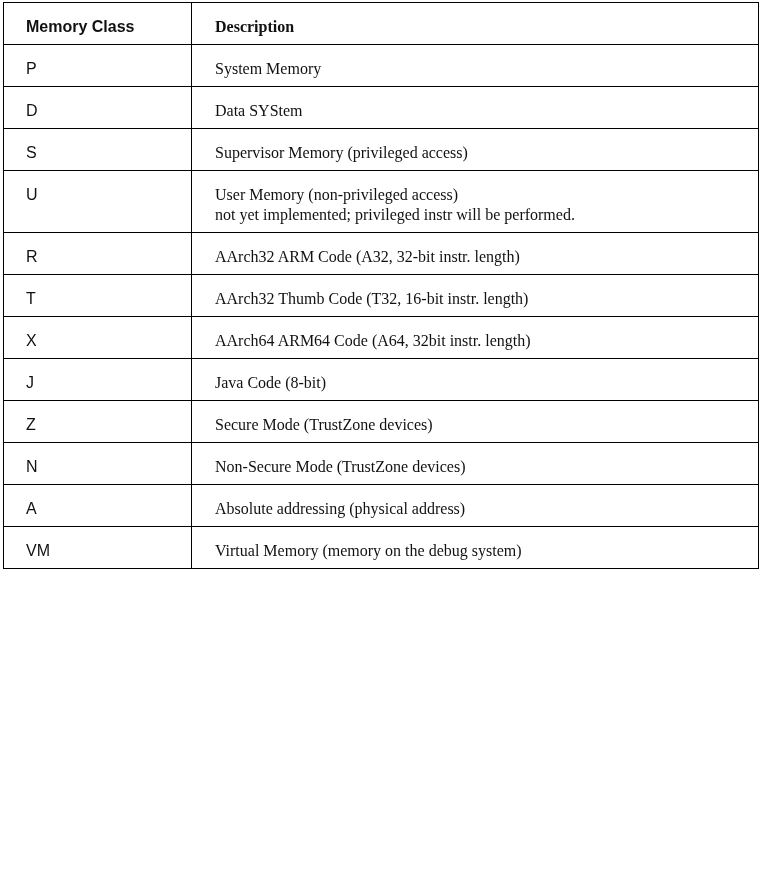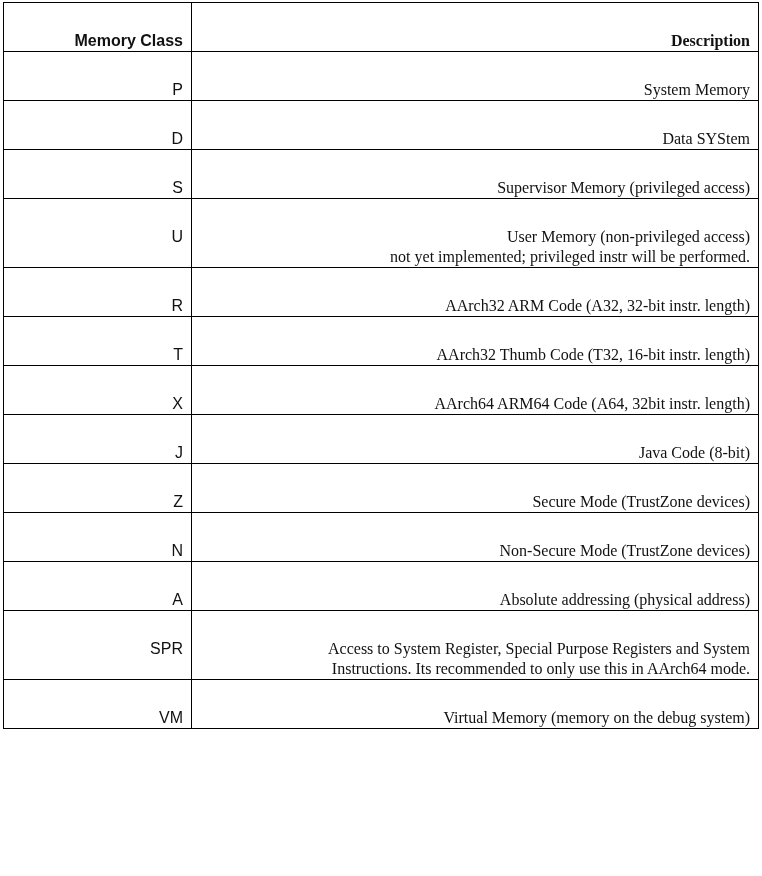--- a/index.html
+++ b/index.html
@@ -24,22 +24,22 @@
       table-layout: fixed;
       font-size: 16px;
       line-height: 20px;
     }
     table.mem-table col.c1 { width: 188px; }
     table.mem-table col.c2 { width: 567px; }
     table.mem-table th,
     table.mem-table td {
       border: 1.5px solid #000000;
       vertical-align: top;
-      text-align: right;
-      padding: 28px 8px 0 22px;
+      text-align: left;
+      padding: 14px 8px 0 22px;
       box-sizing: border-box;
     }
     table.mem-table th {
       font-weight: bold;
       height: 42px;
     }
     table.mem-table td.desc,
     table.mem-table th.desc {
       padding-left: 23px;
       font-family: Liberation Serif, serif;
@@ -124,27 +124,20 @@
         <td class="desc">
           <span class="line">Non-Secure Mode (TrustZone devices)</span>
         </td>
       </tr>
       <tr class="h1">
         <td>A</td>
         <td class="desc">
           <span class="line">Absolute addressing (physical address)</span>
         </td>
       </tr>
-      <tr class="h2">
-        <td>SPR</td>
-        <td class="desc">
-          <span class="line">Access to System Register, Special Purpose Registers and System</span>
-          <span class="line">Instructions. Its recommended to only use this in AArch64 mode.</span>
-        </td>
-      </tr>
       <tr class="h1">
         <td>VM</td>
         <td class="desc">
           <span class="line">Virtual Memory (memory on the debug system)</span>
         </td>
       </tr>
     </tbody>
 </table>
 
 </body></html>

